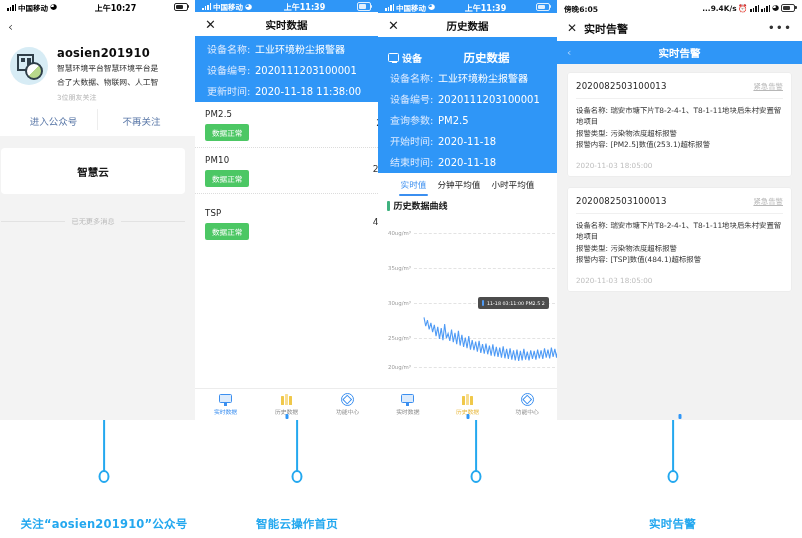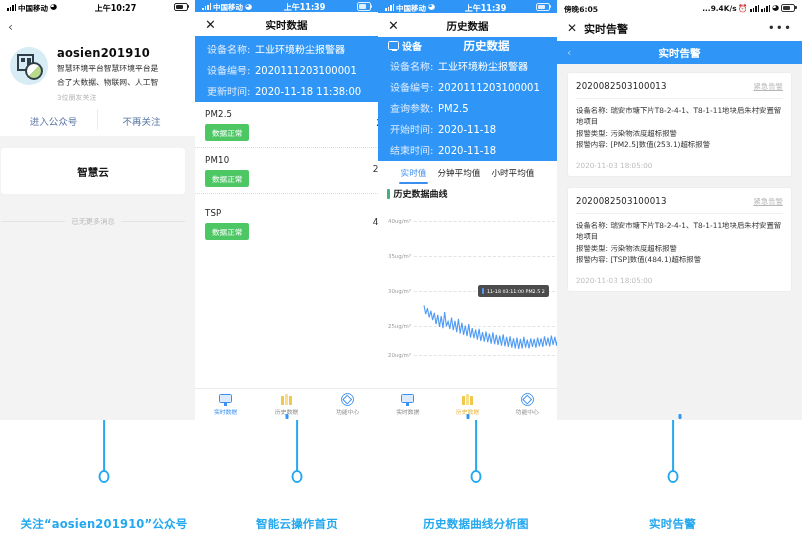--- a/index.html
+++ b/index.html
@@ -159,21 +159,21 @@
   }
   .ti-cube .in{position:absolute;left:3.2px;top:3px;width:6.5px;height:6.5px;border:1.4px solid #3b8ff0;box-sizing:border-box;transform:rotate(45deg);}
   .homebar{
     position:absolute;left:50%;transform:translateX(-50%);bottom:1px;
     width:3px;height:5px;background:#2f96f7;border-radius:1px;
   }
 
   
   #p3{left:378px;width:179px;height:420px;}
   #p3 .bluehead{padding-top:0;}
-  #p3 .hh{display:flex;align-items:center;padding:0 10px 3px 10px;gap:20px;}
+  #p3 .hh{display:flex;align-items:center;padding:12px 10px 3px 10px;gap:20px;}
   #p3 .hh .dev{font-size:10px;font-weight:bold;color:#fff;display:flex;align-items:center;gap:3px;}
   #p3 .hh .dicon{width:11px;height:9px;border:1.4px solid #fff;border-radius:1.5px;box-sizing:border-box;position:relative;}
   #p3 .hh .dicon:after{content:"";position:absolute;left:3px;top:8px;width:5px;height:1.6px;background:#fff;}
   #p3 .hh .main{flex:1;text-align:center;font-size:11.5px;font-weight:bold;color:#fff;padding-right:16px;}
   #p3 .segs{
     display:flex;align-items:center;justify-content:center;gap:9px;
     height:21px;background:#fff;font-size:8.6px;color:#222;
   }
   #p3 .segs .sg{position:relative;padding:2px 1px;}
   #p3 .segs .sg.on{color:#3b8ff0;}
@@ -573,16 +573,15 @@
     <span class="ln" style="height:52px"></span>
     <span class="cir" style="top:50px"></span>
   </div>
   <div class="conn" style="left:653px;top:420px;width:40px;height:65px;">
     <span class="ln" style="height:52px"></span>
     <span class="cir" style="top:50px"></span>
   </div>
 
   <div class="caption" style="left:4px;top:515px;width:200px;">关注“aosien201910”公众号</div>
   <div class="caption" style="left:222px;top:515px;width:150px;">智能云操作首页</div>
-  <div class="caption" style="left:406px;top:515px;width:140px;">历史数据曲线分析图</div>
   <div class="caption" style="left:625px;top:515px;width:95px;">实时告警</div>
 
 </div>
 
 </body></html>

